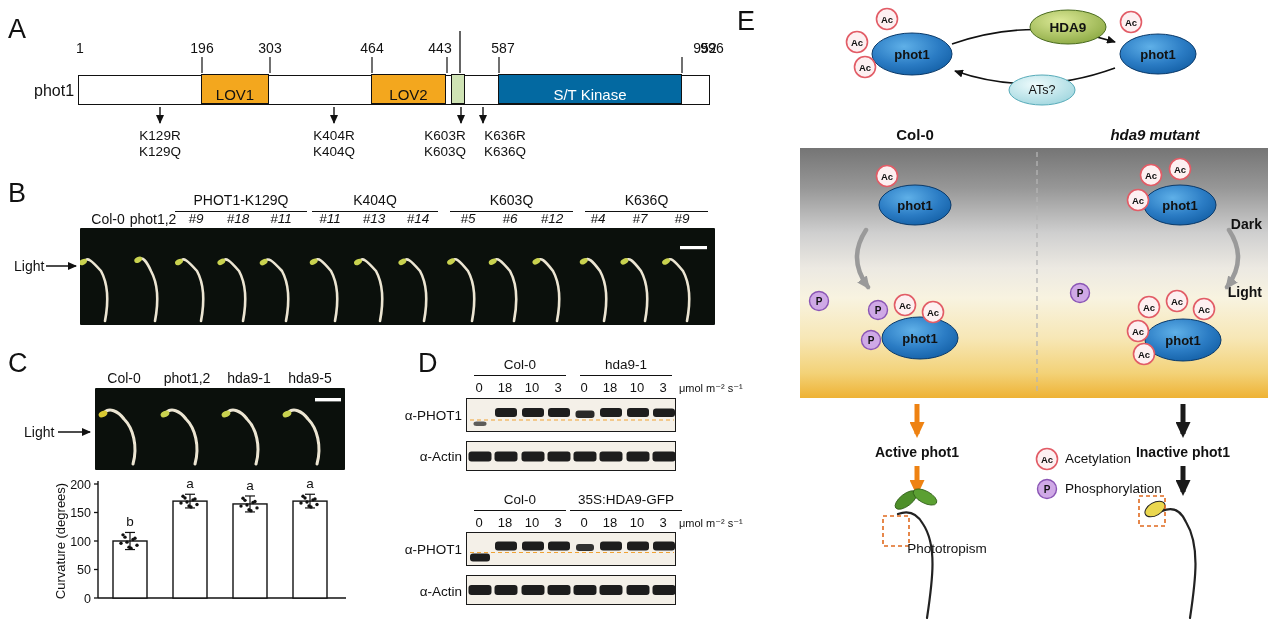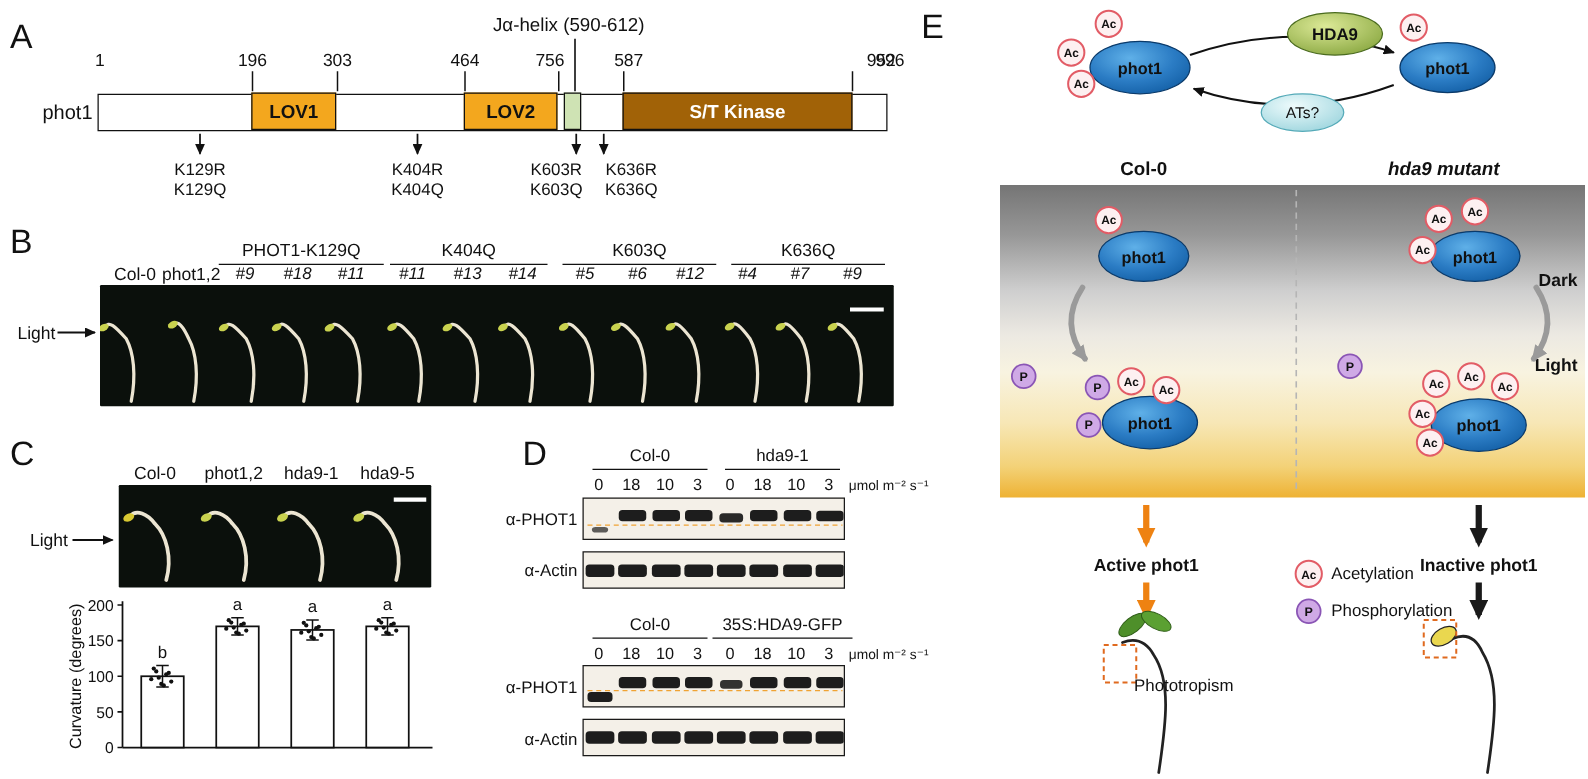--- a/index.html
+++ b/index.html
@@ -6,51 +6,50 @@
   html,body{background:#fff}
   body{font-family:"Liberation Sans","DejaVu Sans",sans-serif;color:#111}
   #fig{position:relative;width:1270px;height:623px;background:#fff;overflow:hidden}
   .abs{position:absolute}
   .panel-label{position:absolute;font-size:27px;color:#111;letter-spacing:0}
   .txt{position:absolute;font-size:14px;color:#111}
   .ctr{text-align:center}
   .it{}
   .pos{position:absolute;top:40px;width:30px;text-align:center;font-size:14px}
   .bar{position:absolute;left:78px;top:75px;width:632px;height:30px;border:1.6px solid #111;background:#fff}
-  .domain{position:absolute;top:-1.6px;height:30px;border:1.6px solid #111;font-weight:bold;font-size:15px;
-          display:flex;align-items:center;justify-content:center}
+  .domain{position:absolute;top:-1.6px;height:30px;border:1.6px solid #111;font-weight:normal;font-size:15px;
+          display:flex;align-items:flex-end;justify-content:center}
   .dom-lov{background:#f3a71e}
   .dom-green{background:#cfe3b4}
-  .dom-kin{background:#a16207;color:#fff}
+  .dom-kin{background:#0369a1;color:#fff}
   .mut{position:absolute;width:58px;text-align:center;font-size:13.5px;line-height:16px}
   .grp{position:absolute;top:192px;text-align:center;font-size:14px;border-bottom:1.3px solid #111;height:20px}
   .lineNum{position:absolute;top:211px;width:36px;text-align:center;font-size:13.5px;font-style:italic}
   .photo{position:absolute;background:#0b100c;border-radius:1px}
   .geno{position:absolute;top:370px;width:64px;text-align:center;font-size:14px}
   .genohead{position:absolute;text-align:center;font-size:13.5px;border-bottom:1.4px solid #111;padding-bottom:1px;height:19px}
   .lane{position:absolute;width:24px;text-align:center;font-size:13px}
   .unit{position:absolute;font-size:11px;white-space:nowrap}
   .ab-label{position:absolute;font-size:13.5px;text-align:right;width:66px}
   .blotbox{position:absolute;background:#f4f0e8;border:1.3px solid #1a1a1a}
   .blotbox svg{display:block;width:100%;height:100%}
   svg text{font-family:"Liberation Sans","DejaVu Sans",sans-serif;fill:#111}
 </style>
 </head>
 <body>
 
 <div id="fig">
 
   <div class="panel-label" style="left:8px;top:14px">A</div>
-  <div class="txt ctr" style="left:355px;top:12px;width:200px;font-size:15px">Jα-helix (590-612)</div>
 
   <div class="pos" style="left:65px">1</div>
   <div class="pos" style="left:187px">196</div>
   <div class="pos" style="left:255px">303</div>
   <div class="pos" style="left:357px">464</div>
-  <div class="pos" style="left:425px">756</div>
+  <div class="pos" style="left:425px">443</div>
   <div class="pos" style="left:488px">587</div>
   <div class="pos" style="left:690px">952</div>
   <div class="pos" style="left:697px">996</div>
 
   <div class="txt" style="left:34px;top:82px;font-size:16px">phot1</div>
 
   <div class="bar">
     <div class="domain dom-lov" style="left:122px;width:68px">
         <span>LOV1</span>
       </div>

